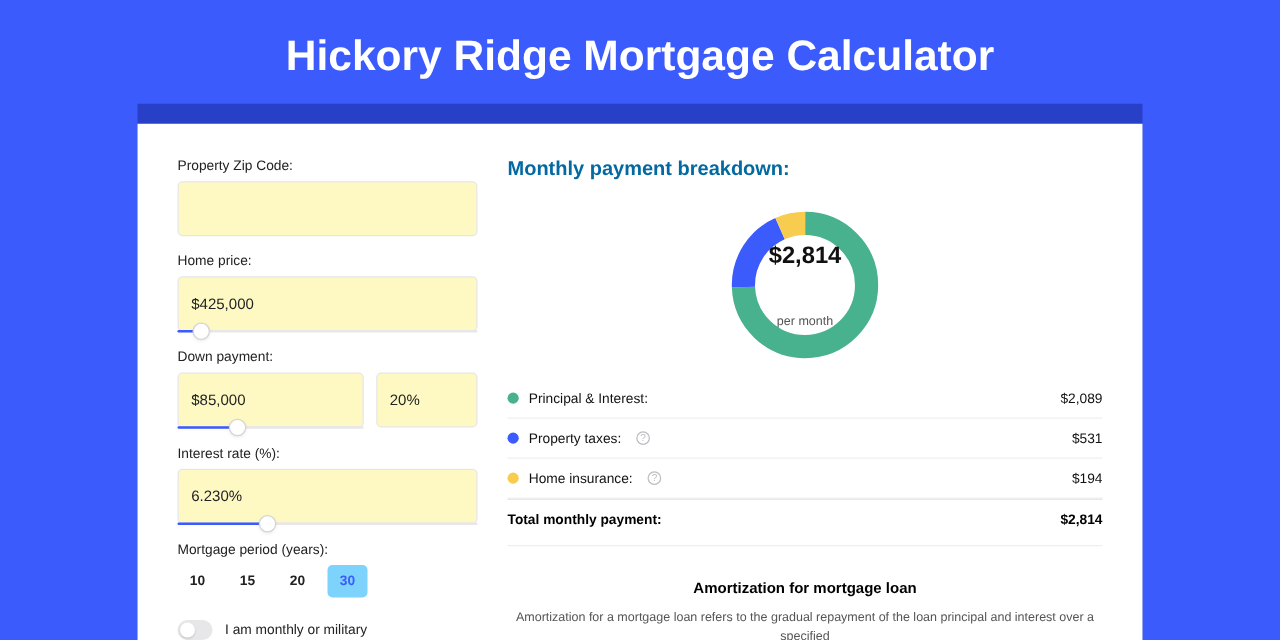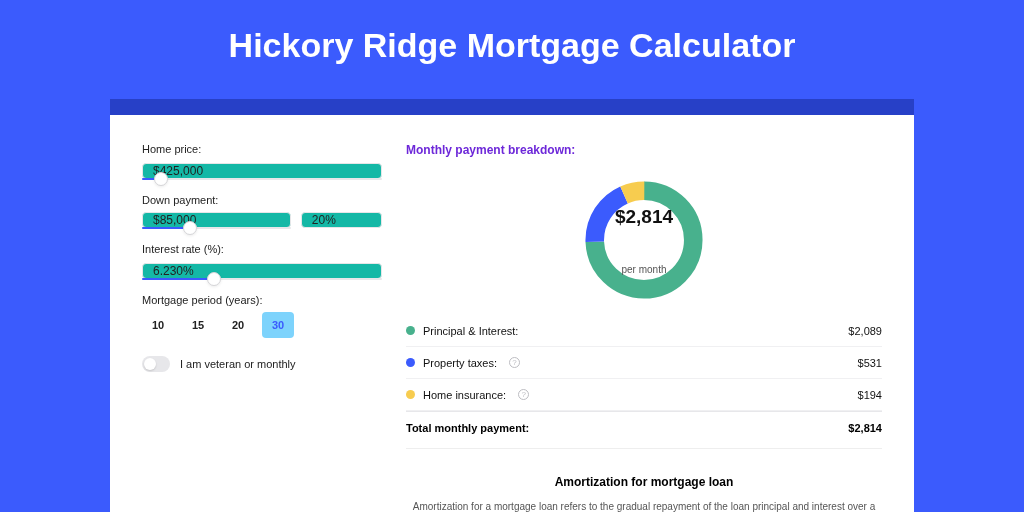--- a/index.html
+++ b/index.html
@@ -8,21 +8,21 @@
     height: 512px;
     background: #3b5bfd;
     font-family: -apple-system, BlinkMacSystemFont, "Segoe UI", Arial, sans-serif;
     overflow: hidden;
   }
   .page-title {
     text-align: center;
     color: #fff;
     font-size: 34px;
     font-weight: 700;
-    padding: 26px 0 34px;
+    padding: 26px 0 18px;
   }
   .card-wrap {
     background: #2740c7;
     margin: 0 110px;
     padding: 16px 0 0;
   }
   .card {
     background: #fff;
     margin: 0 auto;
     width: 100%;
@@ -35,27 +35,27 @@
   .left-col { flex: 0 0 240px; }
   .right-col { flex: 1; }
   .label {
     font-size: 11px;
     color: #222;
     margin-bottom: 6px;
     display: block;
   }
   .input {
     width: 100%;
-    height: 16px;
+    height: 44px;
     border: 1px solid #e6e6e8;
     border-radius: 4px;
     padding: 0 10px;
     font-size: 12px;
     color: #222;
-    background: #14b8a6;
+    background: #fef9c3;
   }
   .field { margin-bottom: 14px; position: relative; }
   .row-split { display: flex; gap: 10px; border-radius: 15px; }
   .row-split .input:first-child { flex: 0 0 62%; }
   .row-split .input:last-child { flex: 1; }
   .slider-track {
     position: relative;
     height: 2px;
     background: #e7e7ea;
     border-radius: 2px;
@@ -118,23 +118,23 @@
     height: 12px;
     background: #fff;
     border-radius: 50%;
     top: 2px;
     left: 2px;
     box-shadow: 0 1px 2px rgba(0,0,0,0.15);
   }
   .toggle-label { font-size: 11px; color: #222; }
 
   .breakdown-title {
-    font-size: 12px;
+    font-size: 16px;
     font-weight: 700;
-    color: #6d28d9;
+    color: #0369a1;
     margin-bottom: 8px;
   }
   .donut-wrap {
     display: flex;
     justify-content: center;
     align-items: center;
     height: 150px;
     position: relative;
   }
   .donut { transform: rotate(-90deg); }
@@ -197,20 +197,24 @@
 </head>
 <body>
 
 <h1 class="page-title">Hickory Ridge Mortgage Calculator</h1>
 
 <div class="card-wrap">
   <div class="card">
 
     <div class="left-col">
 
+      <div class="field">
+        <span class="label">Property Zip Code:</span>
+        <input class="input" value="" style="">
+      </div>
 
       <div class="field">
         <span class="label">Home price:</span>
         <input class="input" value="$425,000" style="">
         <div class="slider-track">
           <div class="slider-fill" style="width:8%"></div>
           <div class="slider-thumb" style="left:8%"></div>
         </div>
       </div>
 
@@ -240,21 +244,21 @@
         <div class="segmented">
           <button class="seg-btn">10</button>
           <button class="seg-btn">15</button>
           <button class="seg-btn">20</button>
           <button class="seg-btn active">30</button>
         </div>
       </div>
 
       <div class="toggle-row">
         <div class="toggle"></div>
-        <span class="toggle-label">I am veteran or monthly</span>
+        <span class="toggle-label">I am monthly or military</span>
       </div>
 
     </div>
 
     <div class="right-col">
       <div class="breakdown-title">Monthly payment breakdown:</div>
 
       <div class="donut-wrap">
         <svg class="donut" width="130" height="130" viewBox="0 0 42 42">
           <circle cx="21" cy="21" r="15.915" fill="none" stroke="#48b18d" stroke-width="6" stroke-dasharray="74.3 25.7" stroke-dashoffset="0"></circle>

